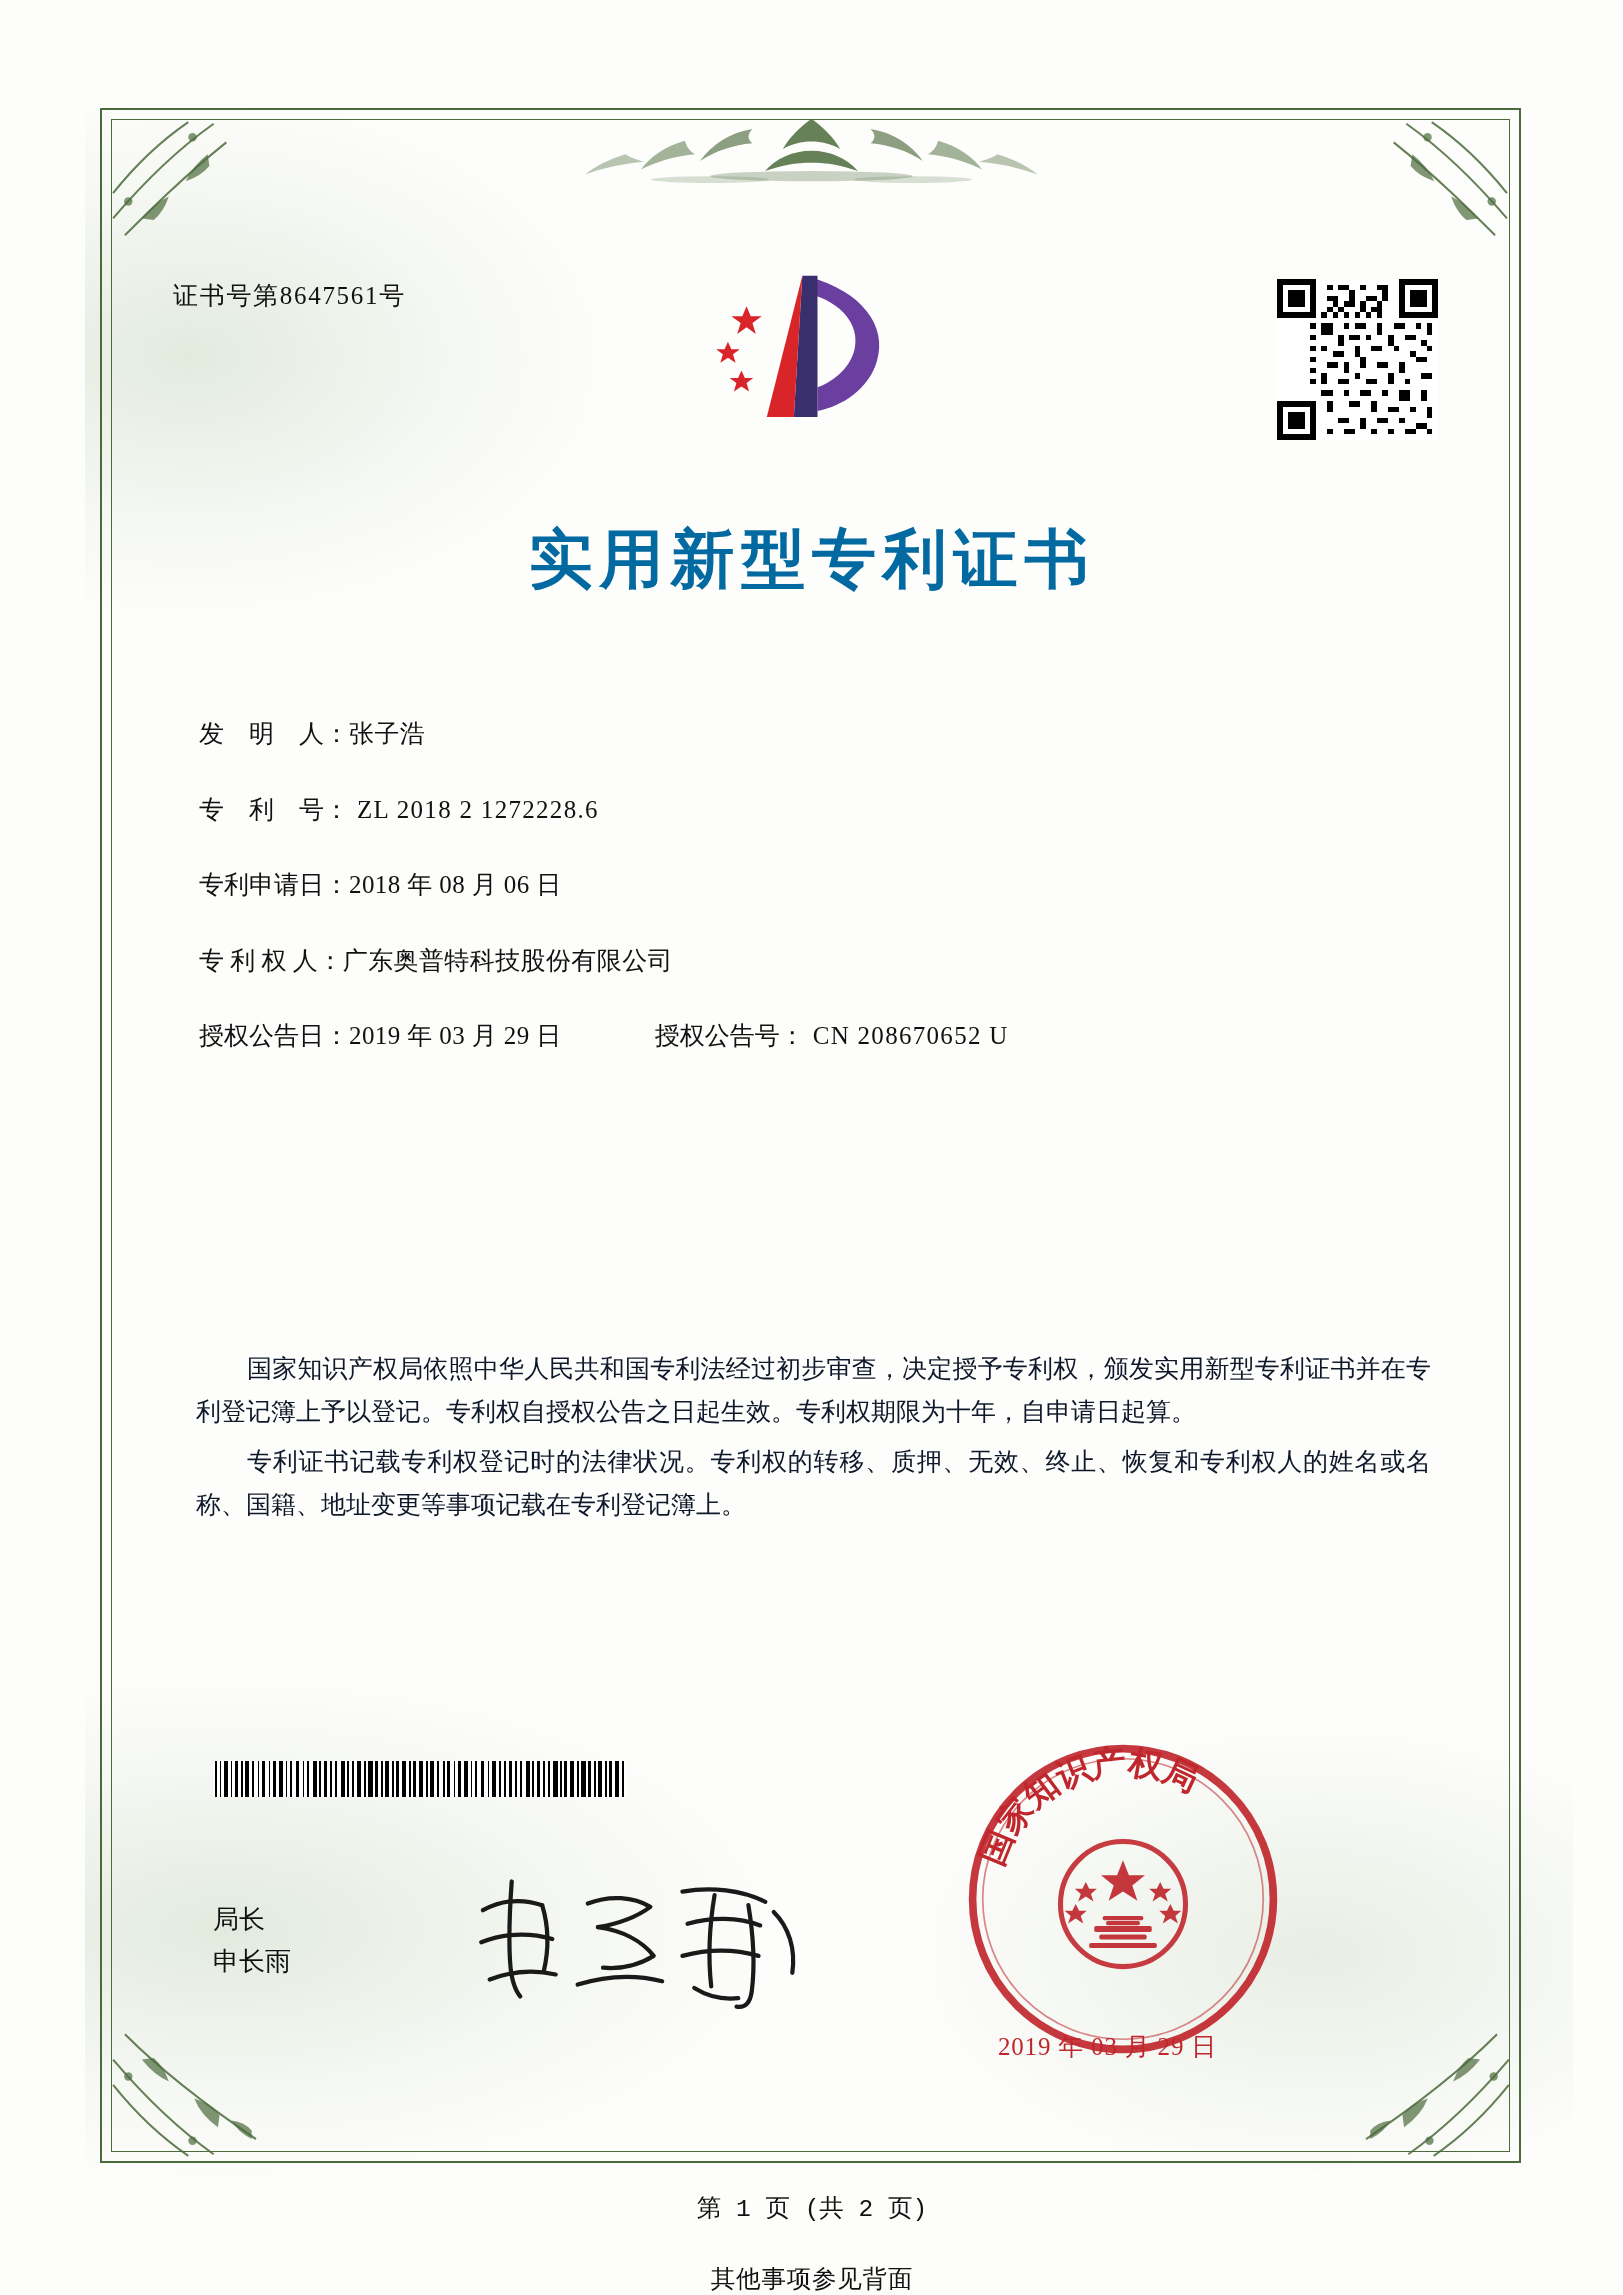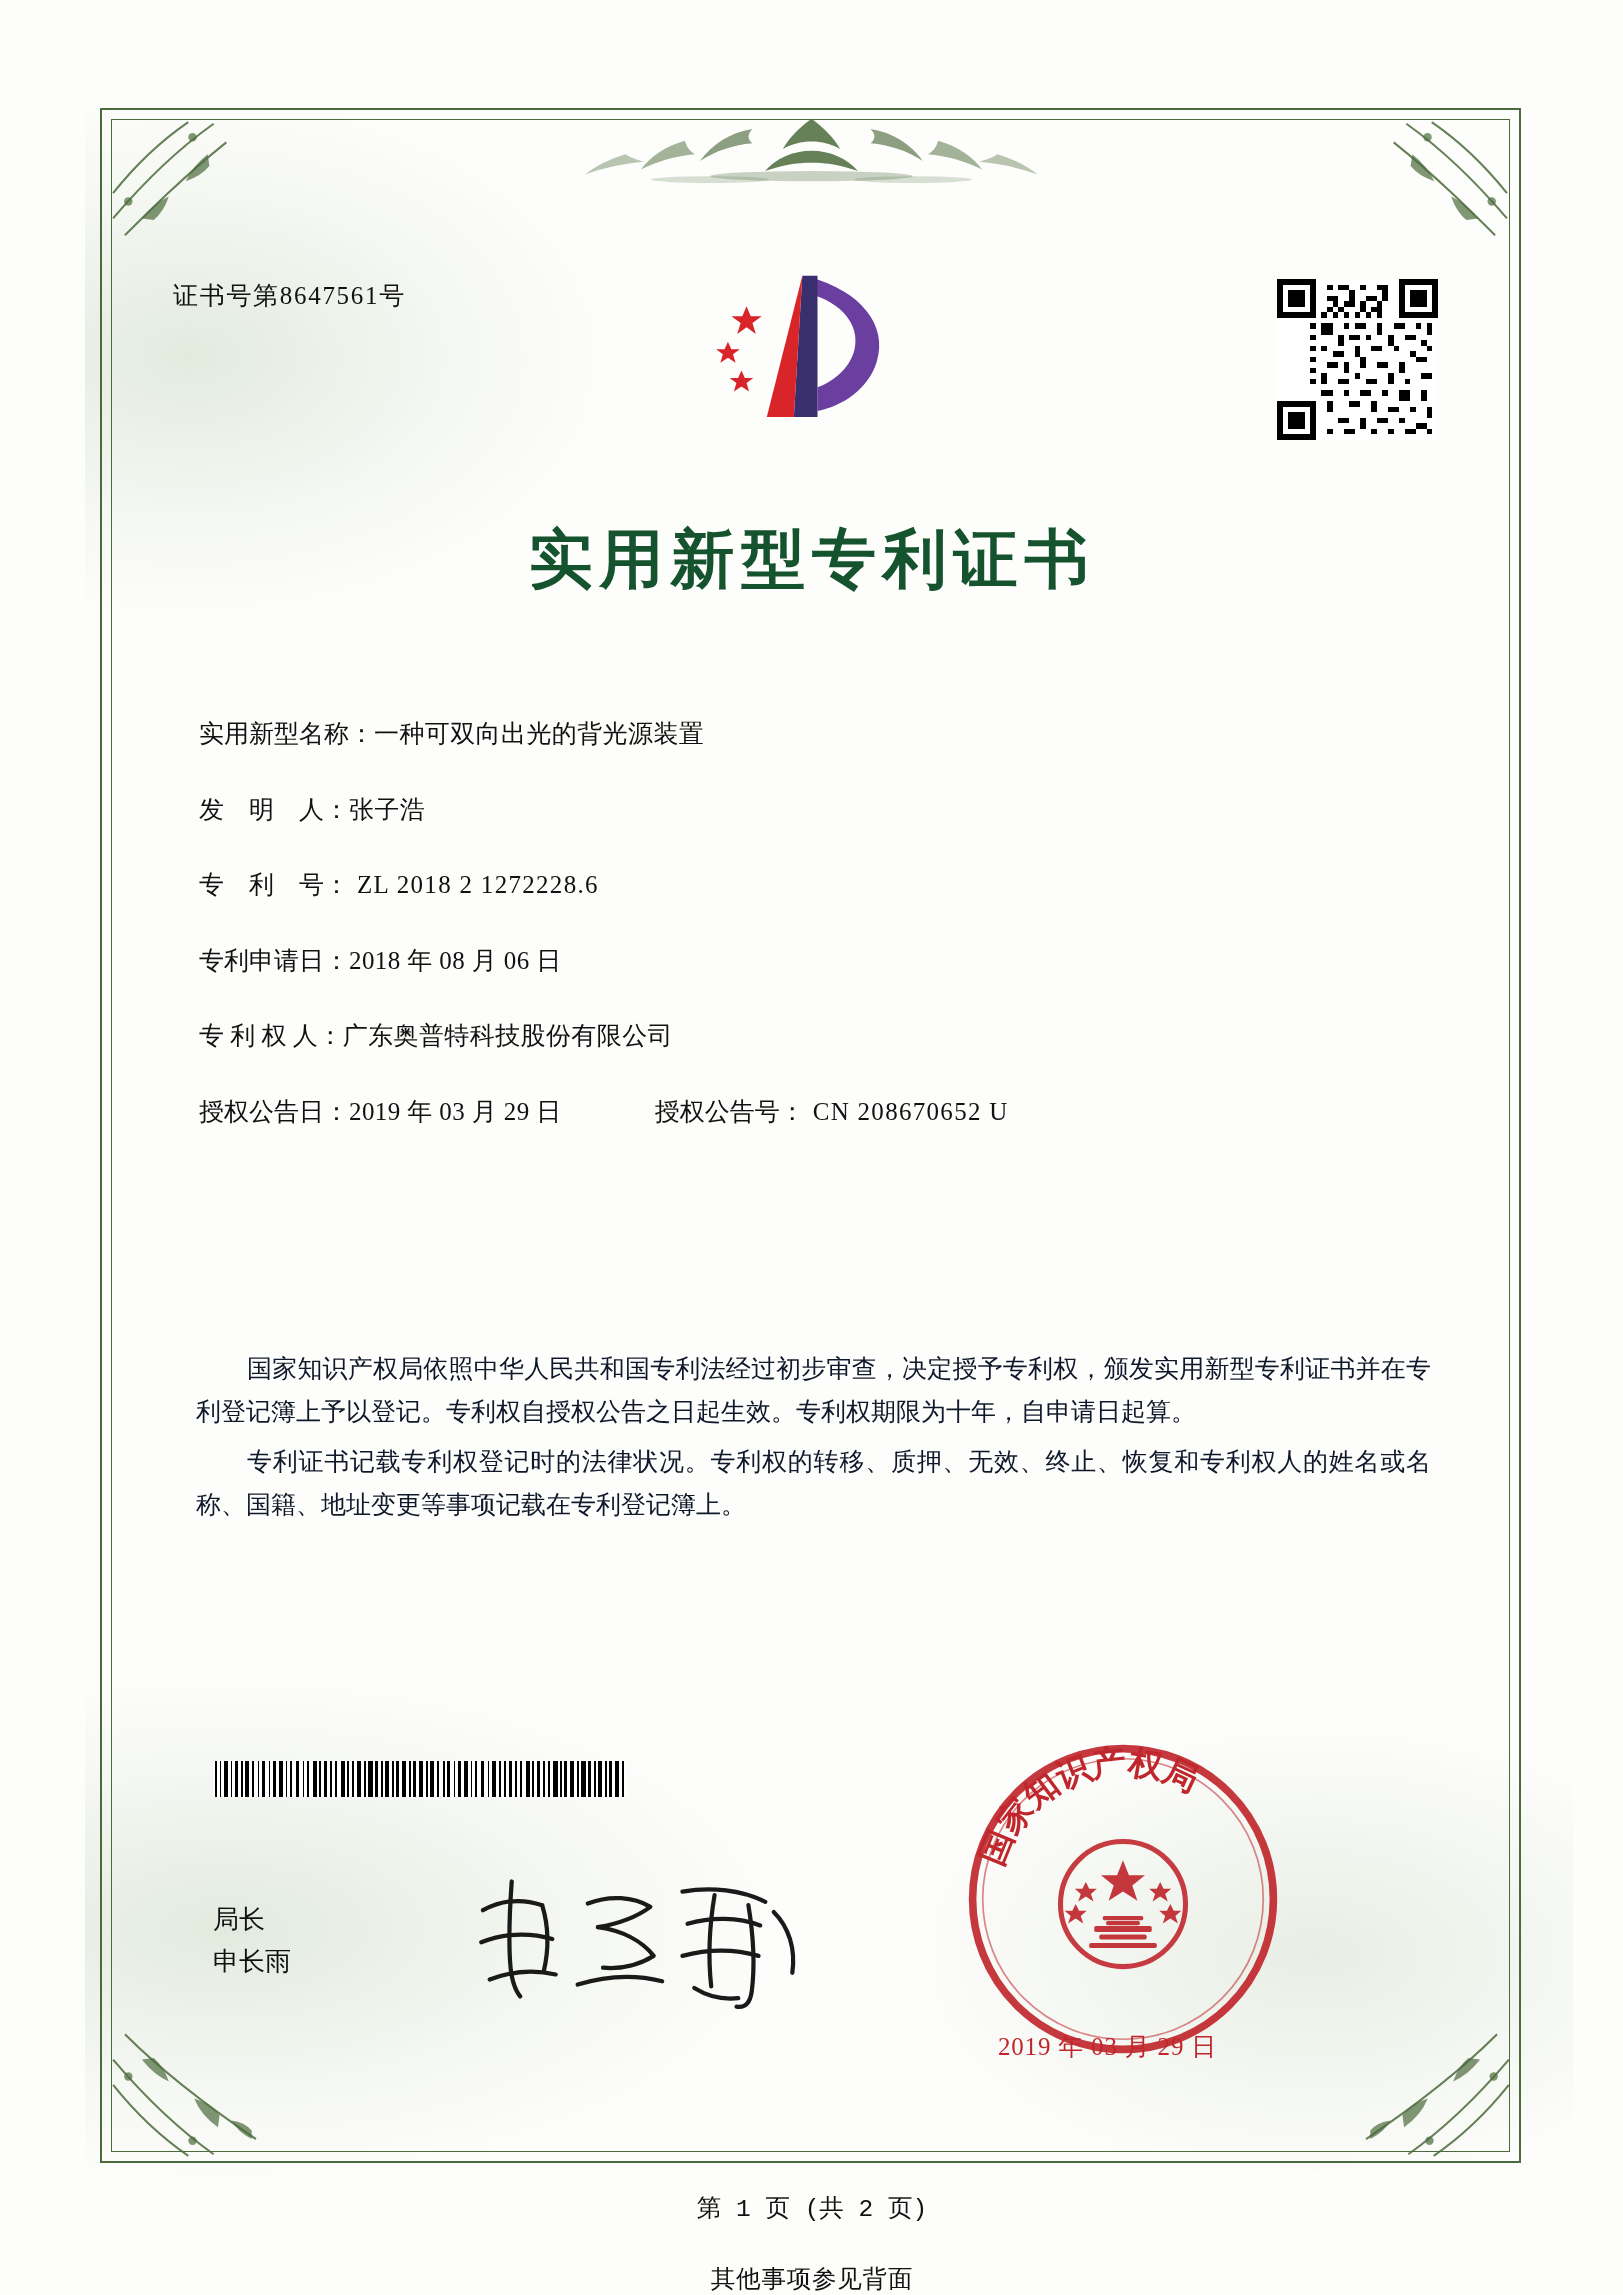--- a/index.html
+++ b/index.html
@@ -87,21 +87,21 @@
   
   .title {
     position: absolute;
     left: 0; top: 516px;
     width: 1624px;
     text-align: center;
     font-family: "DejaVu Serif", serif;
     font-weight: bold;
     font-size: 64px;
     letter-spacing: 6.8px;
-    color: #14532d;
+    color: #0369a1;
   }
 
   
   .fields {
     position: absolute;
     left: 199px; top: 715px;
     width: 1235px;
   }
   .field-row {
     font-size: 25px;
@@ -420,23 +420,20 @@
         <rect x="23" y="27" width="2" height="1"></rect>
           <rect x="27" y="27" width="1" height="1"></rect>
       </g>
     </svg>
   </div>
 
   <div class="title">实用新型专利证书</div>
 
   <div class="fields">
 
-    <div class="field-row">
-      <span class="field-label">实用新型名称：</span><span class="field-value">一种可双向出光的背光源装置</span>
-    </div>
 
     <div class="field-row">
       <span class="field-label">发　明　人：</span><span class="field-value">张子浩</span>
     </div>
 
     <div class="field-row">
       <span class="field-label">专　利　号：</span><span class="field-value mono">ZL 2018 2 1272228.6</span>
     </div>
 
     <div class="field-row">

